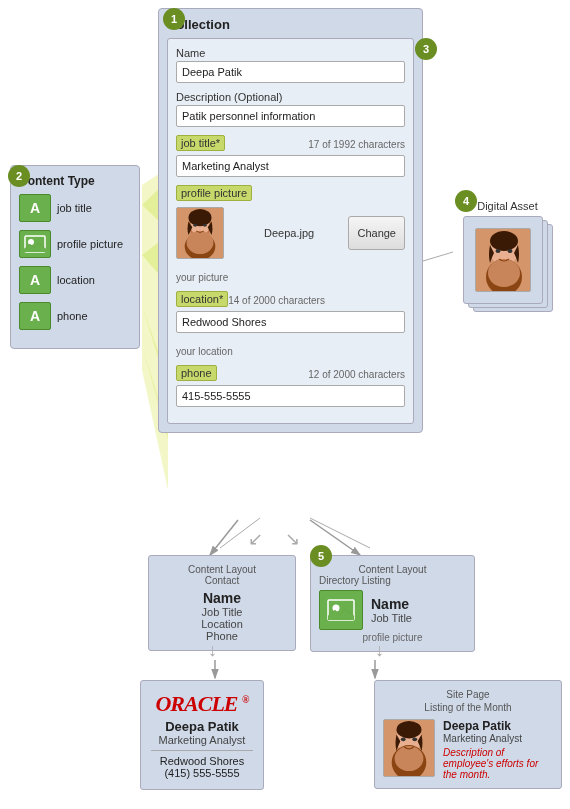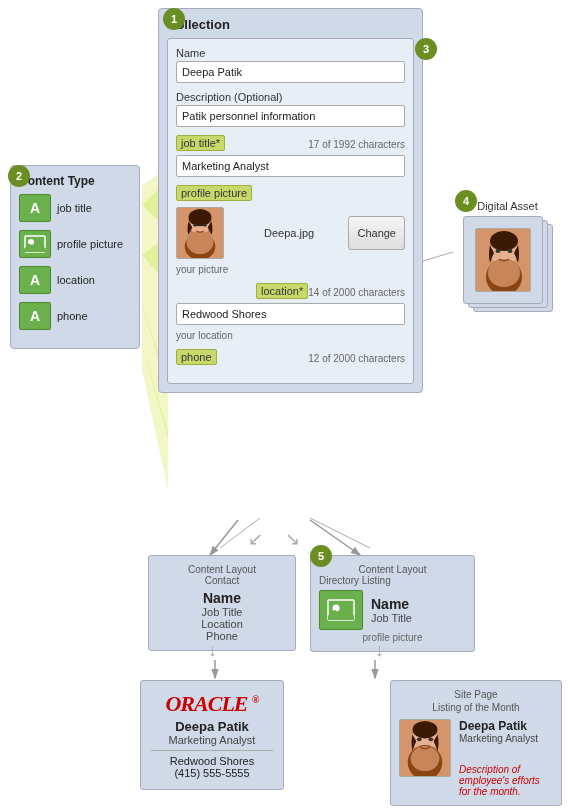--- a/index.html
+++ b/index.html
@@ -99,21 +99,21 @@
       padding: 3px 5px;
       background: #fff;
       font-size: 11px;
       color: #222;
       display: block;
       height: 22px;
     }
     .field-hint {
       font-size: 10px;
       color: #666;
-      margin-top: 5px;
+      margin-top: 13px;
     }
 
     
     .profile-pic-row {
       display: flex;
       align-items: center;
       gap: 8px;
       margin-top: 4px;
     }
     .profile-pic-thumb {
@@ -200,21 +200,21 @@
       font-size: 11px;
       color: #333;
       margin-bottom: 4px;
     }
 
     
     .oracle-card {
       position: absolute;
       left: 140px;
       top: 680px;
-      width: 144px;
+      width: 124px;
       background: #d0d9e8;
       border: 1px solid #aab;
       border-radius: 3px;
       padding: 10px;
       text-align: center;
     }
     .oracle-logo {
       font-size: 22px;
       font-weight: 900;
       color: #c00;
@@ -240,21 +240,21 @@
     .oracle-phone {
       font-size: 11px;
       color: #222;
     }
 
     
     .site-page-card {
       position: absolute;
       right: 8px;
       top: 680px;
-      width: 172px;
+      width: 188px;
       background: #d0d9e8;
       border: 1px solid #aab;
       border-radius: 3px;
       padding: 8px;
     }
     .site-page-title {
       font-size: 10px;
       color: #555;
       text-align: center;
       margin-bottom: 2px;
@@ -289,21 +289,21 @@
       color: #222;
     }
     .site-page-job {
       font-size: 10px;
       color: #444;
     }
     .site-page-desc {
       font-size: 10px;
       color: #c00;
       font-style: italic;
-      margin-top: 20px;
+      margin-top: 3px;
     }
 
     
     .connectors {
       position: absolute;
       top: 0;
       left: 0;
       width: 570px;
       height: 809px;
       pointer-events: none;
@@ -398,33 +398,34 @@
               <path d="M20 24 Q24 27 28 24" stroke="#8B4513" stroke-width="1" fill="none"></path>
             </svg>
           </div>
           <span class="profile-pic-filename">Deepa.jpg</span>
           <button class="change-button">Change</button>
         </div>
         <div class="field-hint">your picture</div>
       </div>
 
       <div class="field-group">
-        <div style="display:flex; justify-content:flex-end; align-items:center; margin-bottom:2px;">
+        <div style="display:flex; justify-content:flex-start; align-items:center; margin-bottom:2px;">
           <span class="field-label-highlight">location*</span>
           <span class="field-char-count">14 of 2000 characters</span>
         </div>
         <input class="field-input" type="text" value="Redwood Shores" style="">
         <div class="field-hint">your location</div>
       </div>
 
       <div class="field-group">
         <div style="display:flex; justify-content:space-between; align-items:center; margin-bottom:2px;">
           <span class="field-label-highlight">phone</span>
           <span class="field-char-count">12 of 2000 characters</span>
         </div>
+        <input class="field-input" type="text" value="415-555-5555" style="">
       </div>
 
     </div>
   </div>
 
   <div class="badge" style="left:415px; top:38px;">3</div>
 
   <div class="badge" style="left:8px; top:165px;">2</div>
 
   <div class="content-type-box">

